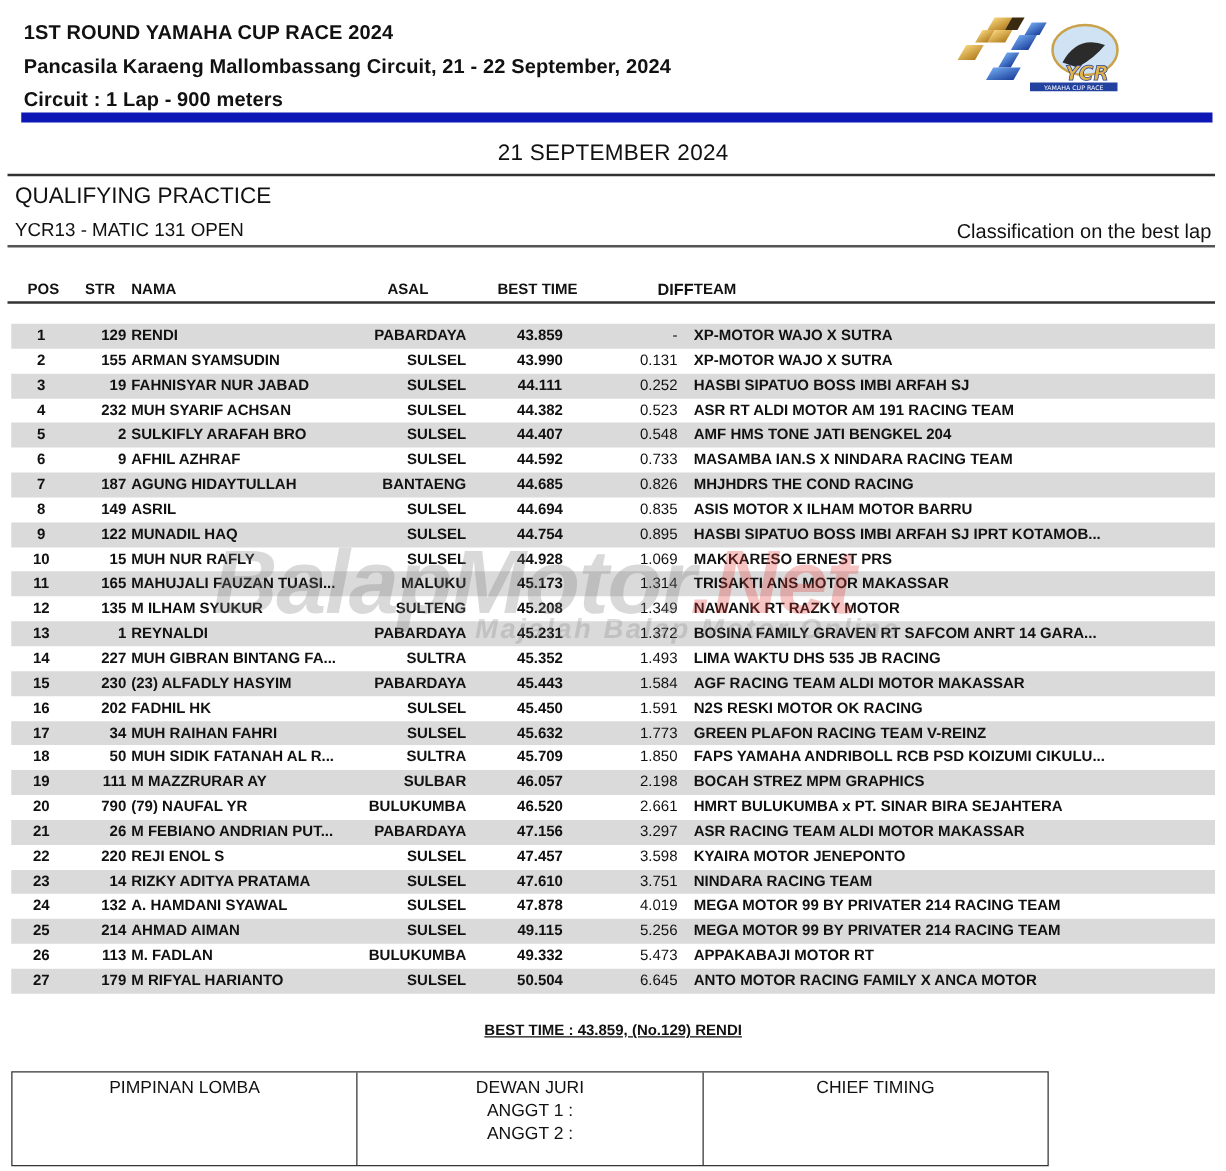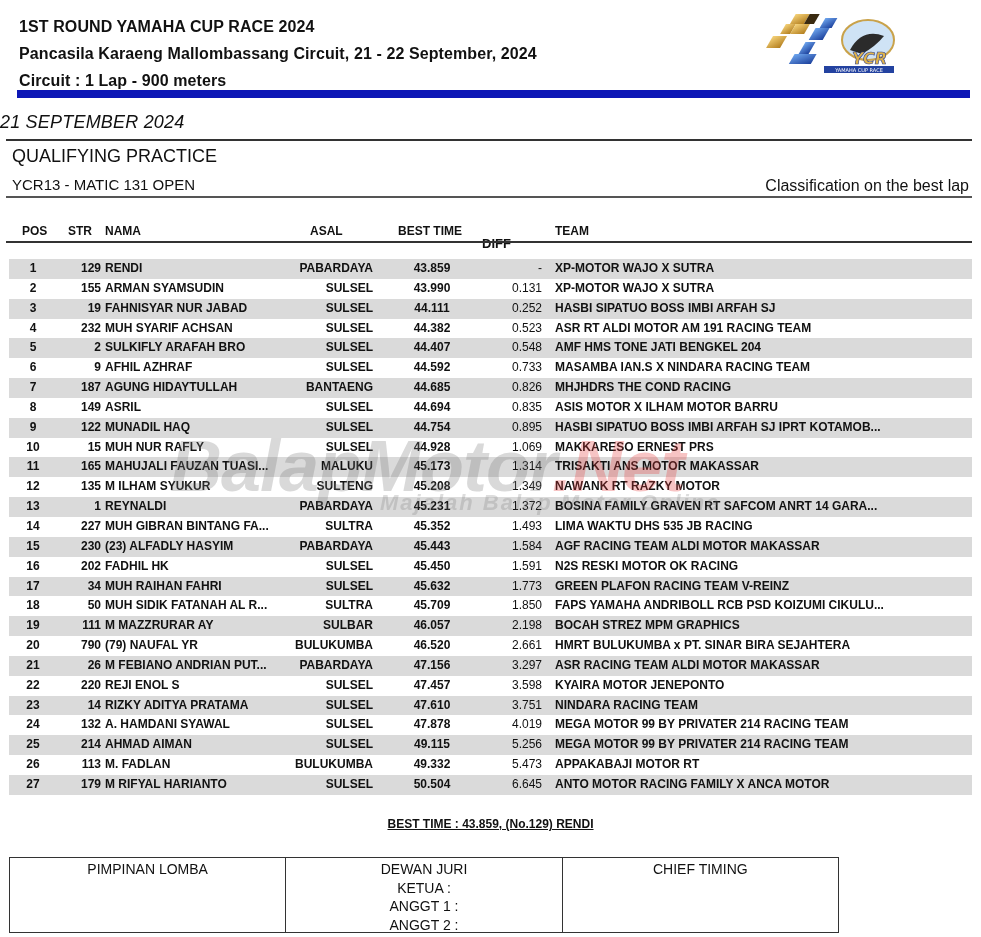--- a/index.html
+++ b/index.html
@@ -7,21 +7,21 @@
 
     .hdr-line { position: absolute; left: 19px; font-weight: bold; color: #111; letter-spacing: 0.1px; }
     #h1 { top: 18px; font-size: 16px; }
     #h2 { top: 45px; font-size: 16px; }
     #h3 { top: 72px; font-size: 16px; }
 
     .blue-bar { position: absolute; left: 17px; top: 90px; width: 953px; height: 8px; background: #0d17b6; }
 
     .logo { position: absolute; left: 766px; top: 10px; width: 134px; height: 66px; text-decoration: underline; }
 
-    .date { position: absolute; top: 112px; left: 0; width: 981px; text-align: left; font-size: 18px; letter-spacing: 0.2px; font-style: italic; }
+    .date { position: absolute; top: 112px; left: 0; width: 981px; text-align: center; font-size: 18px; letter-spacing: 0.2px; }
     .rule { position: absolute; left: 6px; width: 966px; background: #333; }
     #rule1 { top: 139px; height: 1.5px; }
     #rule2 { top: 196px; height: 2px; background: #555; }
     #rule3 { top: 241px; height: 1.5px; background: #333; }
 
     .session { position: absolute; left: 12px; top: 146px; font-size: 18px; }
     .cls { position: absolute; left: 12px; top: 176px; font-size: 15px; }
     .classif { position: absolute; right: 12px; top: 177px; font-size: 16px; }
 
     .th { position: absolute; top: 224px; font-size: 12px; font-weight: bold; font-family: "Liberation Sans", sans-serif; }
@@ -95,21 +95,21 @@
 <div class="session">QUALIFYING PRACTICE</div>
 <div class="cls">YCR13 - MATIC 131 OPEN</div>
 <div class="classif">Classification on the best lap</div>
 <div class="rule" id="rule2"></div>
 
 <div class="th" style="left:22px">POS</div>
 <div class="th" style="left:68px">STR</div>
 <div class="th" style="left:105px">NAMA</div>
 <div class="th" style="left:310px">ASAL</div>
 <div class="th" style="left:398px">BEST TIME</div>
-<div class="th" style="left:482px; font-size:13px;margin-top:12px;">DIFF</div>
+<div class="th" style="left:526px; font-size:13px;">DIFF</div>
 <div class="th" style="left:555px">TEAM</div>
 <div class="rule" id="rule3"></div>
 
 <div class="rows" id="rows">
     <div class="row shade">
       <span class="c-pos">1</span>
       <span class="c-str">129</span>
       <span class="c-nama">RENDI</span>
       <span class="c-asal">PABARDAYA</span>
       <span class="c-time">43.859</span>
@@ -358,20 +358,19 @@
 </div>
 
 <div class="best"><span>BEST TIME : 43.859, (No.129) RENDI</span></div>
 
 <div class="sign">
   <div class="cell">
     <div>PIMPINAN LOMBA</div>
   </div>
   <div class="cell">
     <div>DEWAN JURI</div>
-    <div>KETUA :</div>
     <div>ANGGT 1 :</div>
     <div>ANGGT 2 :</div>
   </div>
   <div class="cell">
     <div>CHIEF TIMING</div>
   </div>
 </div>
 
 </body></html>

